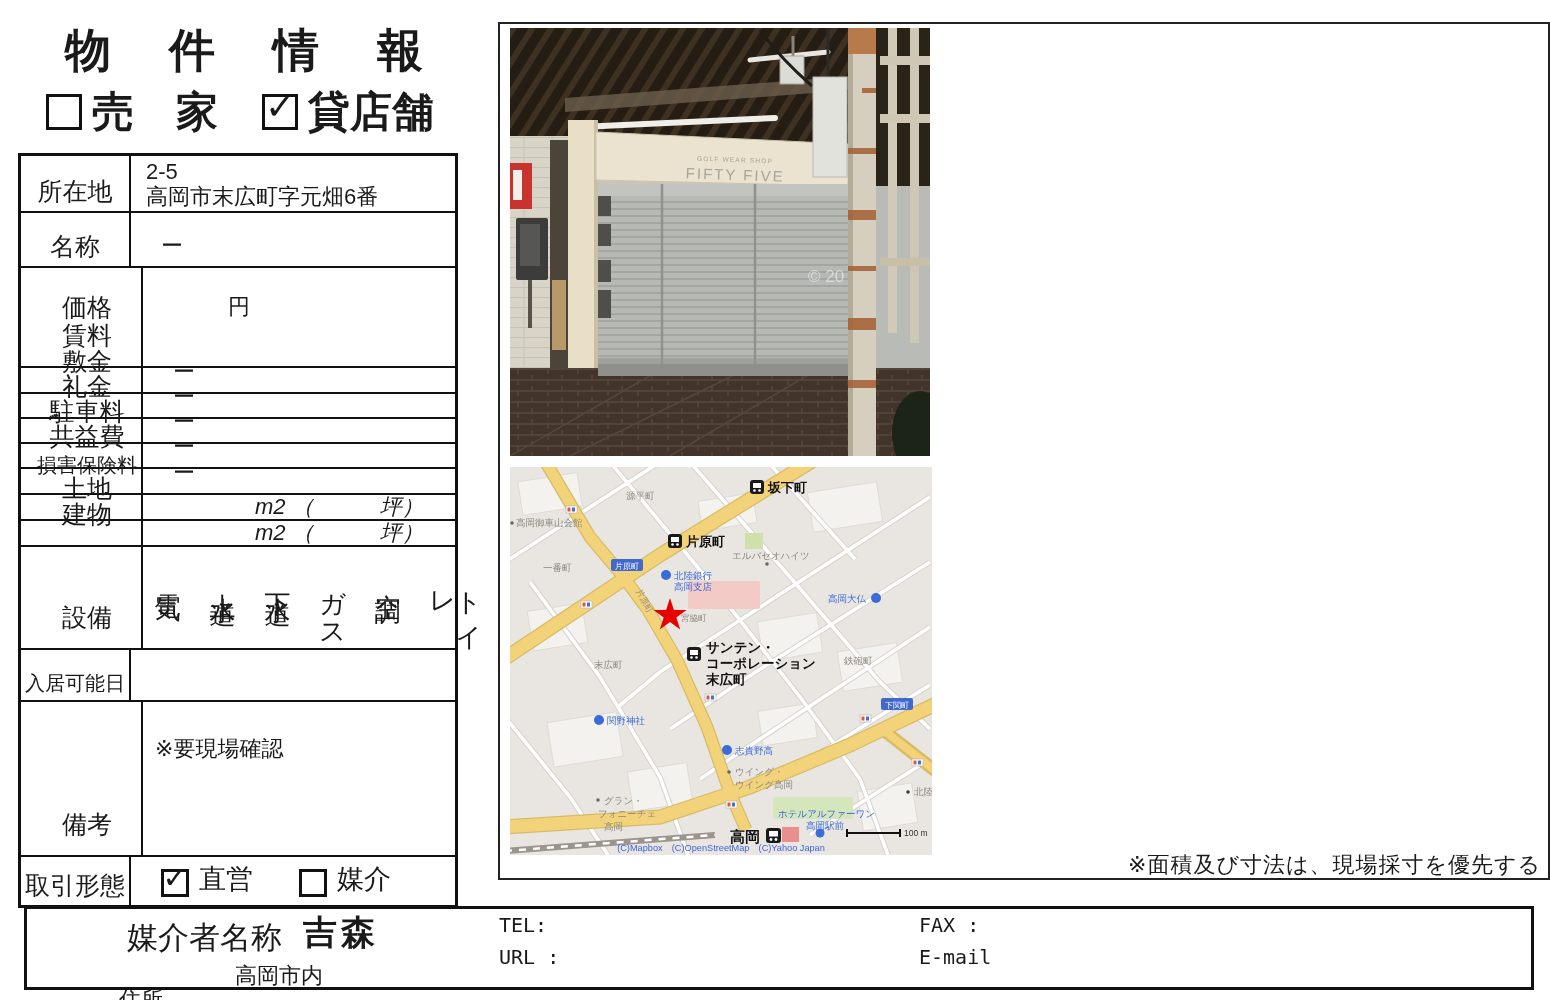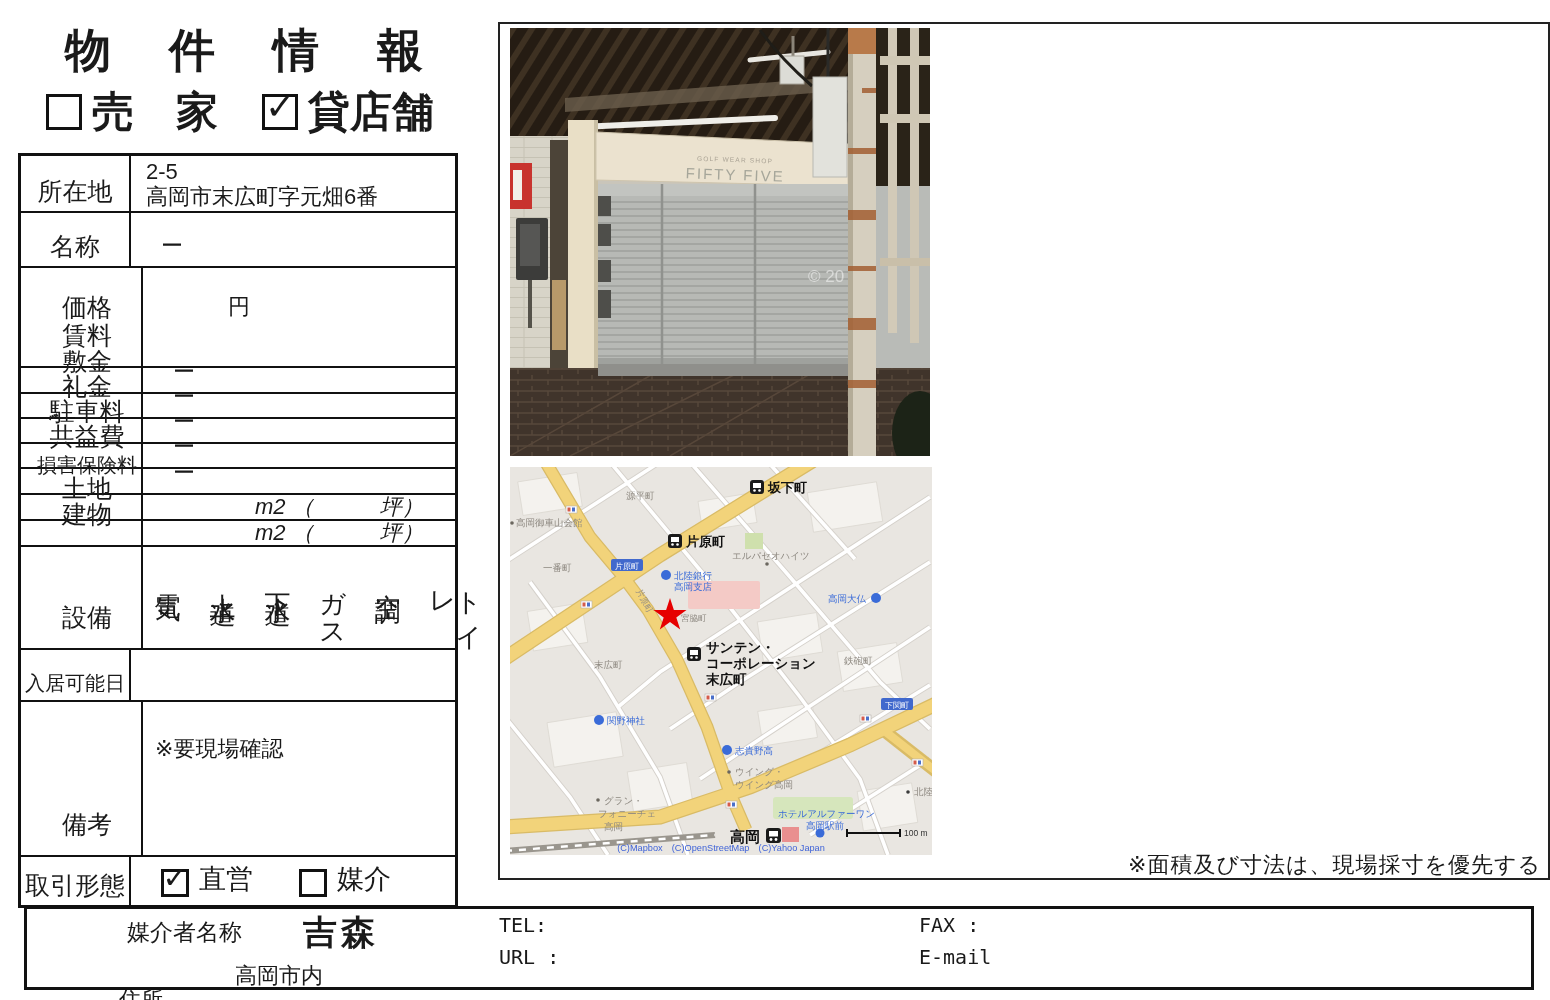--- a/index.html
+++ b/index.html
@@ -31,21 +31,21 @@
   .cb2 .ck{font-size:30px;font-weight:bold;line-height:1;margin-top:-9px;}
   .txval .opt2{margin-left:38px;}
   
   .rbox{position:absolute;left:498px;top:22px;width:1048px;height:854px;border:2px solid #222;box-sizing:content-box;}
   .photo{position:absolute;left:10px;top:4px;width:420px;height:428px;}
   .map{position:absolute;left:10px;top:443px;width:422px;height:388px;}
   .rnote{position:absolute;left:628px;top:826px;font-size:22px;letter-spacing:1px;white-space:nowrap;}
   
   .footer{position:absolute;left:24px;top:906px;width:1504px;height:78px;border:3px solid #111;box-sizing:content-box;}
   .footer .fi{position:absolute;white-space:nowrap;}
-  .f-agent-label{left:100px;top:8px;font-size:23px;}
+  .f-agent-label{left:100px;top:8px;font-size:31px;}
   .f-agent-name{left:276px;top:1px;font-size:34px;font-weight:bold;letter-spacing:4px;}
   .f-mono{font-family:"DejaVu Sans Mono","Liberation Mono",monospace;font-size:20px;}
   .f-tel{left:472px;top:4px;}
   .f-url{left:472px;top:36px;}
   .f-fax{left:892px;top:4px;}
   .f-email{left:892px;top:36px;}
   .f-addr-label{left:92px;top:52px;font-size:22px;margin-top:24px;}
   .f-addr-value{left:208px;top:52px;font-size:22px;}
   svg text{font-family:"Liberation Sans","DejaVu Sans",sans-serif;}
 </style>

